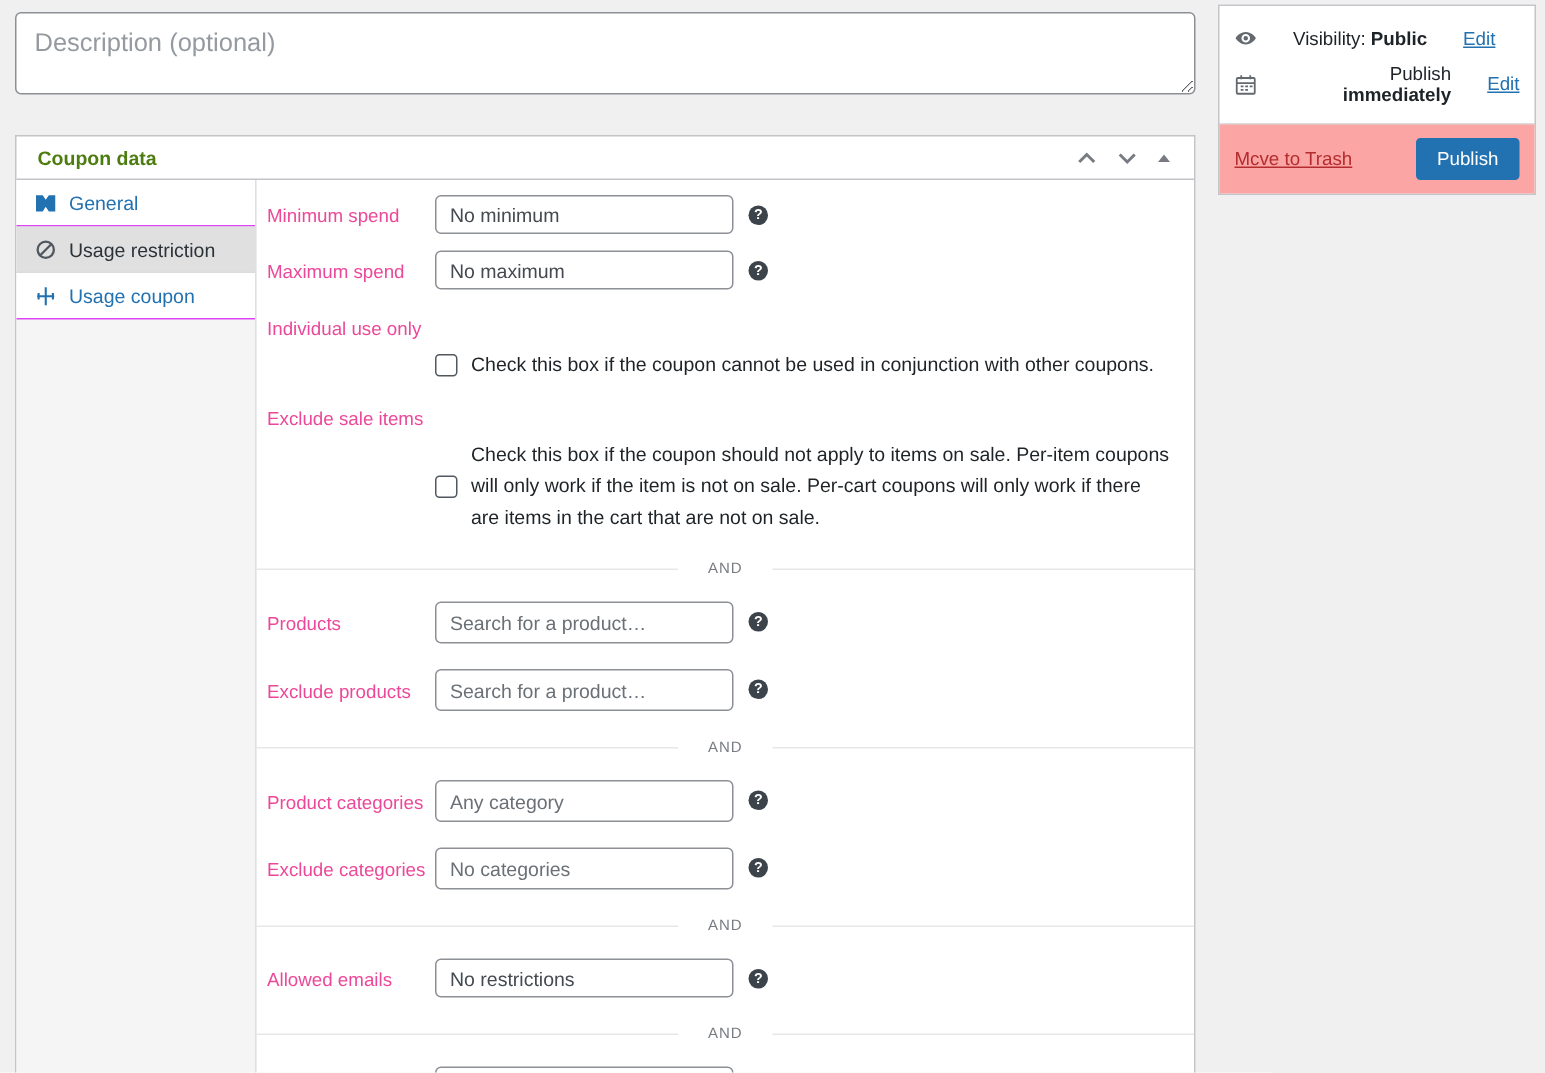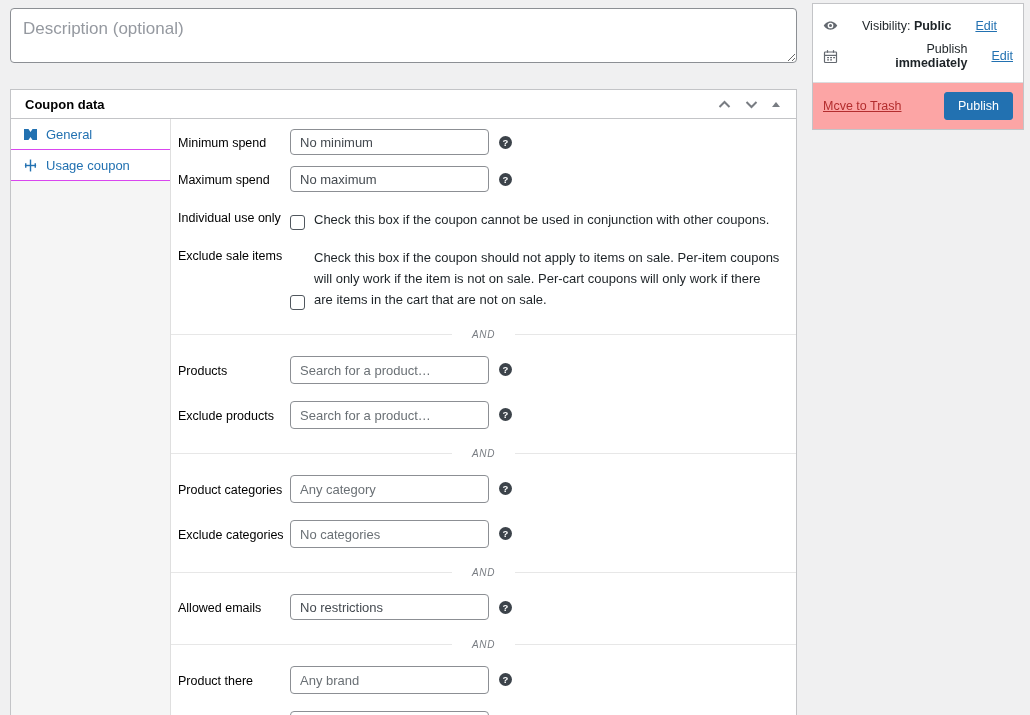--- a/index.html
+++ b/index.html
@@ -23,21 +23,21 @@
   .description-textarea::placeholder { color:#9599a0; }
 
   .postbox {
     margin-top:22px; background:#fff;
     border:1px solid #c3c4c7;
   }
   .postbox-header {
     display:flex; justify-content:space-between; align-items:center;
     border-bottom:1px solid #c3c4c7; height:29px;
   }
-  .postbox-title { font-size:13px; font-weight:700; padding:0 14px; color:#000000; }
+  .postbox-title { font-size:13px; font-weight:700; padding:0 14px; color:#4d7c0f; }
   .handle-actions { display:flex; align-items:center; gap:10px; padding-right:14px; }
   .handle-btn { background:none; border:none; cursor:pointer; padding:2px; display:flex; align-items:center; }
   .tri-up {
     width:0; height:0; border-left:4px solid transparent; border-right:4px solid transparent;
     border-bottom:5px solid #787c82;
   }
 
   .panel-body { display:flex; min-height:570px; }
   .tabs-col {
     width:160px; flex-shrink:0;
@@ -50,21 +50,21 @@
     padding-left:13px; font-size:13px; cursor:pointer;
   }
   ul.wc-tabs li .tab-icon { width:13px; height:13px; margin-right:9px; display:inline-flex; }
   ul.wc-tabs li span.tab-label { color:#2271b1; }
   ul.wc-tabs li.active { background:#e0e0e1; border-bottom:1px solid #dcdcde; }
   ul.wc-tabs li.active span.tab-label { color:#2c3338; }
 
   .form-col { flex:1; padding:10px 0 14px; }
   .form-row { display:flex; align-items:flex-start; margin-bottom:11px; padding-left:7px; }
   .form-row label {
-    width:112px; flex-shrink:0; font-size:12.5px; color:#000000;
+    width:112px; flex-shrink:0; font-size:12.5px; color:#ec4899;
     padding-top:7px; line-height:15px;
   }
   .wc-input {
     width:199px; height:26px;
     border:1px solid #8c8f94; border-radius:4px;
     background:#fff; padding:0 9px; font-size:13px;
     font-family:"Liberation Sans", sans-serif; color:#2c3338;
   }
   .wc-input.kind-input::placeholder { color:#444a50; }
   .wc-input.kind-search { height:28px; }
@@ -72,33 +72,33 @@
   .row-search { margin-bottom:17px; }
   .row-search label, .row-search + .row-search label { padding-top:8px; }
   .help-tip {
     width:13px; height:13px; margin:7px 0 0 10px; flex-shrink:0;
     border-radius:50%; background:#3c434a; color:#fff;
     font-size:9.5px; font-weight:700; line-height:13px; text-align:center;
     cursor:help; user-select:none;
   }
   .row-checkbox { margin-top:17px; margin-bottom:13px; }
   .row-checkbox label { padding-top:2px; }
-  .checkbox-wrap { display:flex; align-items:flex-end; gap:9px; width:492px; }
+  .checkbox-wrap { display:flex; align-items:center; gap:9px; width:492px;margin-top:22px; }
   .wc-checkbox {
     width:15px; height:15px; margin-top:2px; flex-shrink:0;
     appearance:none; -webkit-appearance:none;
     border:1px solid #50575e; border-radius:3px; background:#fff; cursor:pointer;
   }
   .checkbox-text { font-size:13px; line-height:21px; color:#1d2327; }
   .and-divider {
     display:flex; align-items:center; margin:19px 0 16px;
     color:#787c82; font-size:10px; letter-spacing:0.6px;
   }
   .and-divider::before, .and-divider::after { content:""; flex:1; height:1px; background:#e7e7e7; }
-  .and-divider span { margin:0 20px;font-style:italic; }
+  .and-divider span { margin:0 20px; }
 
   
   .side-box {
     position:absolute; left:812px; top:3px; width:212px;
     background:#fff; border:1px solid #c3c4c7;
   }
   .misc-section { padding:9px 10px 8px; }
   .misc-row { display:flex; align-items:center; gap:24px; font-size:12.5px; margin:5px 0 9px; color:#1d2327; }
   .misc-row:last-child { margin-bottom:4px;text-align:right; }
   .misc-row .mi { width:15px; height:15px; flex-shrink:0; display:inline-flex; }
@@ -148,20 +148,29 @@
       <div class="tabs-col">
         <ul class="wc-tabs" id="wc-tabs">
             <li class="">
               <span class="tab-icon">
                 <svg width="13" height="13" viewBox="0 0 12 12" fill="#2271b1">
                   <path d="M0 1h4.1L6 3.8 7.9 1H12v10H7.9L6 8.2 4.1 11H0z"></path>
                 </svg>
               </span>
               <span class="tab-label">General</span>
             </li>
+            <li class="active">
+              <span class="tab-icon">
+                <svg width="13" height="13" viewBox="0 0 12 12">
+                  <circle cx="6" cy="6" r="5" fill="none" stroke="#50575e" stroke-width="1.4"></circle>
+                  <line x1="2.6" y1="9.4" x2="9.4" y2="2.6" stroke="#50575e" stroke-width="1.4"></line>
+                </svg>
+              </span>
+              <span class="tab-label">Usage restriction</span>
+            </li>
             <li class="">
               <span class="tab-icon">
                 <svg width="13" height="13" viewBox="0 0 12 12" stroke="#2271b1" stroke-width="1.3">
                   <line x1="6" y1="0.5" x2="6" y2="11.5"></line>
                   <line x1="0.8" y1="6" x2="11.2" y2="6"></line>
                   <line x1="1.6" y1="4" x2="1.6" y2="8"></line>
                   <line x1="10.4" y1="4" x2="10.4" y2="8"></line>
                 </svg>
               </span>
               <span class="tab-label">Usage coupon</span>

